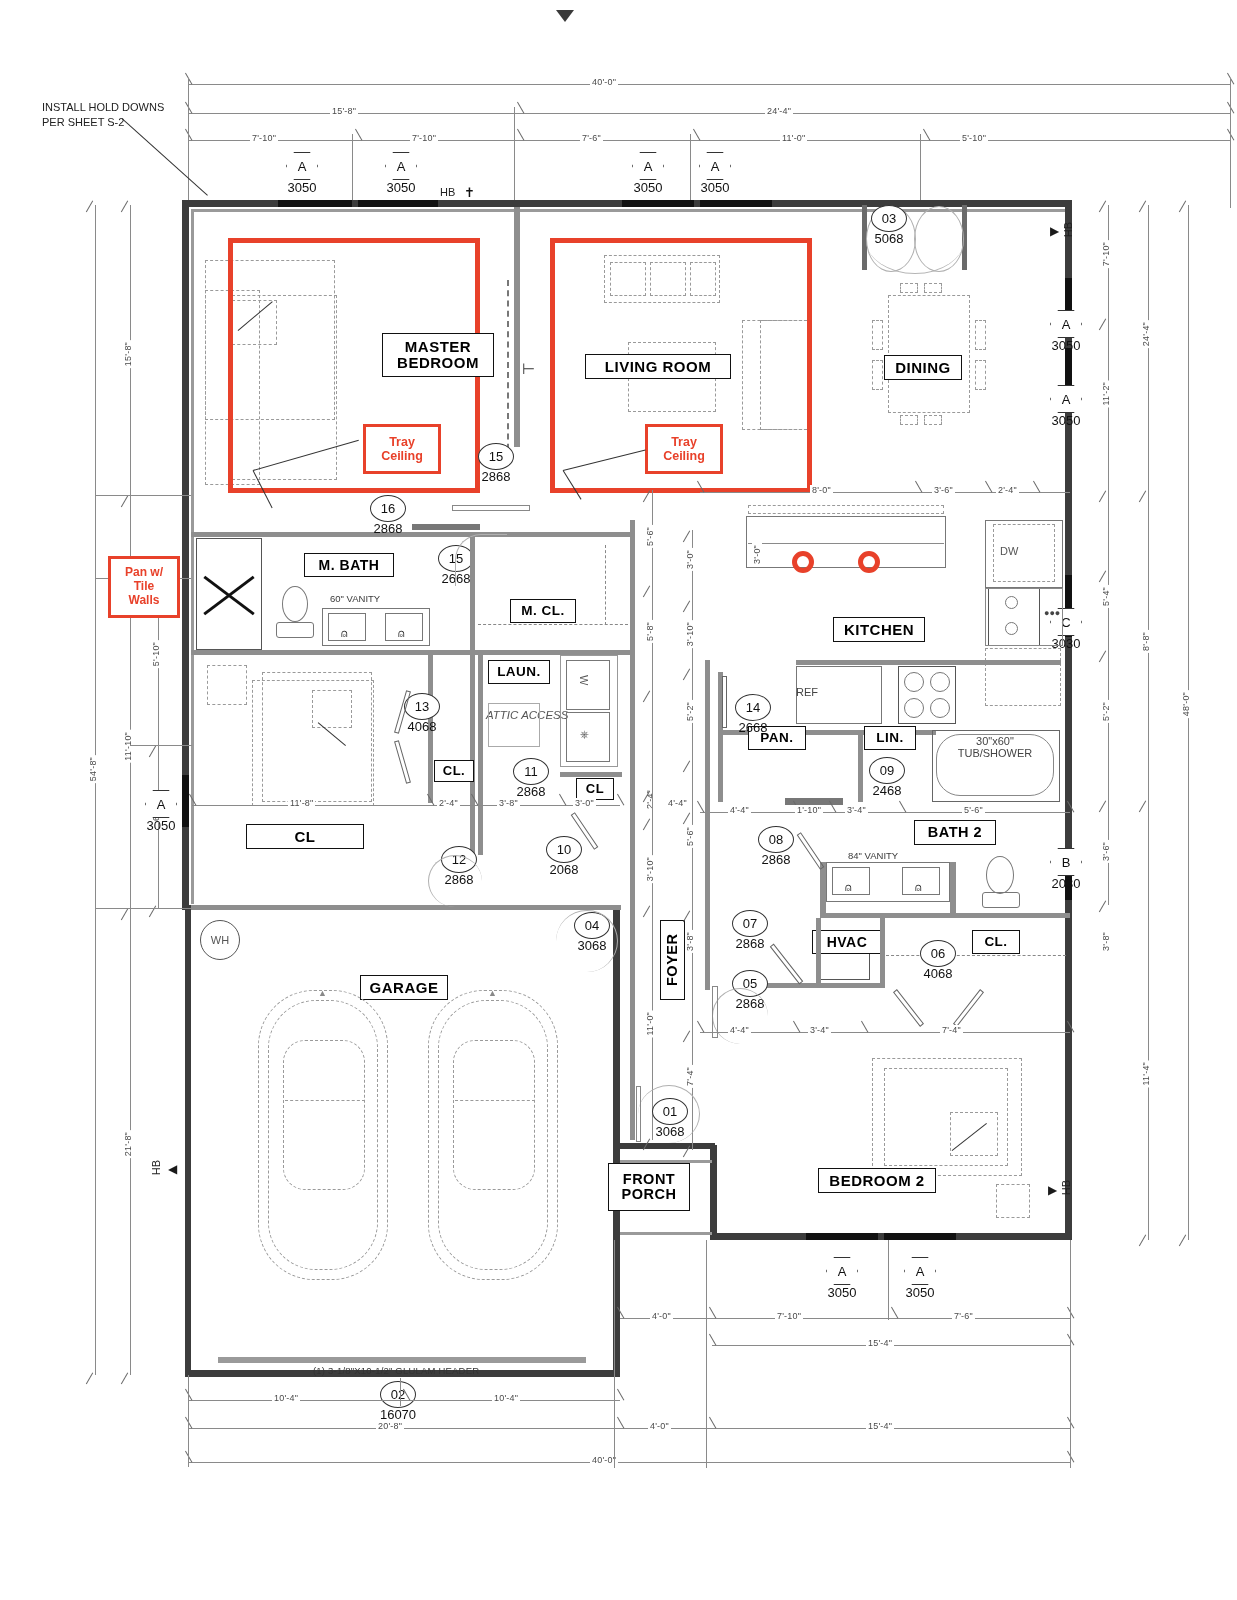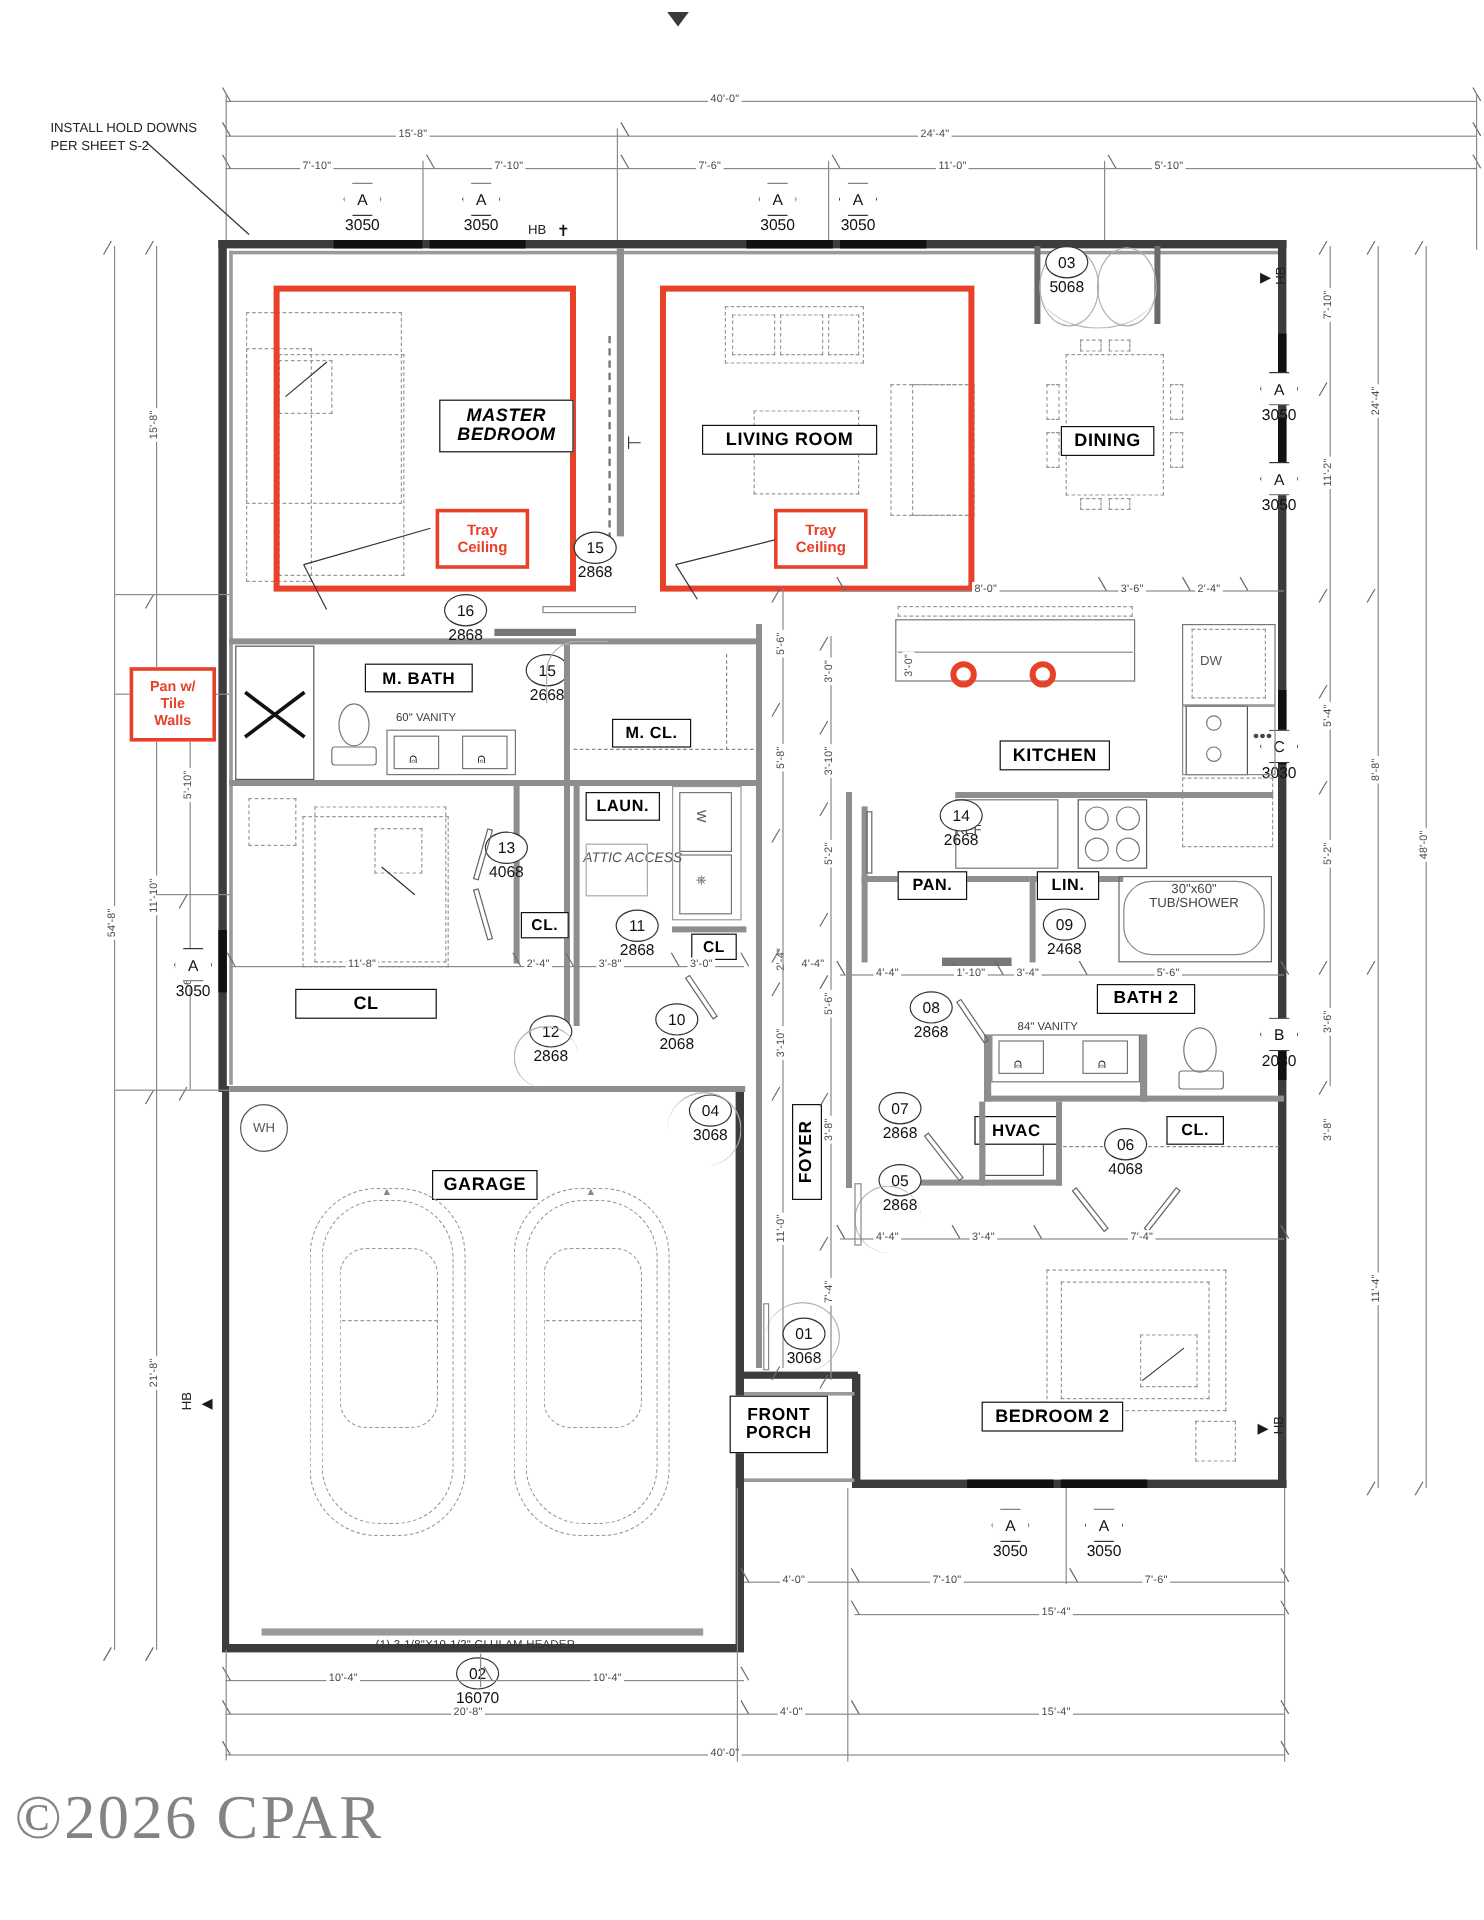--- a/index.html
+++ b/index.html
@@ -194,21 +194,21 @@
   <div class="hb" style="left:440px; top:186px;">HB</div>
   <div class="abs" style="left:464px; top:185px; font-size:13px; color:#111;">✝</div>
 
   <div class="dash" style="left:205px; top:260px; width:130px; height:160px;"></div>
   <div class="dash" style="left:232px; top:295px; width:105px; height:185px;"></div>
   <div class="dash" style="left:205px; top:290px; width:55px; height:195px;"></div>
   <div class="dash" style="left:232px; top:300px; width:45px; height:45px;"></div>
   <div class="leader" style="left:238px; top:330px; width:45px; transform:rotate(-40deg);"></div>
 
   <div class="redbox" style="left:228px; top:238px; width:252px; height:255px;"></div>
-  <div class="roomtag" style="left:366px; top:333px; width:112px; height:44px; font-size:15px;font-style:italic;">MASTER
+  <div class="roomtag" style="left:382px; top:333px; width:112px; height:44px; font-size:15px;">MASTER
 BEDROOM</div>
   <div class="rednote" style="left:363px; top:424px; width:78px; height:50px; font-size:12.5px;">Tray
 Ceiling</div>
   <div class="leader" style="left:253px; top:470px; width:110px; transform:rotate(-16deg);"></div>
   <div class="leader" style="left:253px; top:470px; width:42px; transform:rotate(63deg);"></div>
 
   <div class="dash" style="left:604px; top:255px; width:116px; height:48px;"></div>
   <div class="dash" style="left:610px; top:262px; width:36px; height:34px;"></div>
   <div class="dash" style="left:650px; top:262px; width:36px; height:34px;"></div>
   <div class="dash" style="left:690px; top:262px; width:26px; height:34px;"></div>
@@ -467,21 +467,21 @@
   <div class="solidbox" style="left:898px; top:666px; width:58px; height:58px; border-color:#555;"></div>
   <div class="oval" style="left:904px; top:672px; width:20px; height:20px;"></div>
   <div class="oval" style="left:930px; top:672px; width:20px; height:20px;"></div>
   <div class="oval" style="left:904px; top:698px; width:20px; height:20px;"></div>
   <div class="oval" style="left:930px; top:698px; width:20px; height:20px;"></div>
   <div class="interior" style="left:796px; top:660px; width:265px; height:5px;"></div>
 
   <div class="interior" style="left:718px; top:672px; width:5px; height:130px;"></div>
   <div class="interior" style="left:718px; top:730px; width:140px; height:5px;"></div>
   <div class="roomtag" style="left:748px; top:726px; width:58px; height:24px; font-size:13.5px;">PAN.</div>
-  <div class="circletag" style="left:735px; top:666px;margin-left:48px;">
+  <div class="circletag" style="left:735px; top:694px;">
     <div class="cc">14</div>
     <div class="num">2668</div>
   </div>
   <div class="solidbox" style="left:722px; top:676px; width:5px; height:52px; border-color:#666;"></div>
 
   <div class="interior" style="left:858px; top:730px; width:5px; height:72px;"></div>
   <div class="interior" style="left:858px; top:730px; width:78px; height:5px;"></div>
   <div class="roomtag" style="left:864px; top:726px; width:52px; height:24px; font-size:13.5px;">LIN.</div>
   <div class="circletag" style="left:869px; top:757px;">
     <div class="cc">09</div>
@@ -694,15 +694,14 @@
   <div class="tick" style="left:1064px; top:1456px;"></div>
   <div class="dimtxt" style="left:590px; top:1455px;">40'-0"</div>
 
   <div class="dimline v" style="left:188px; top:1375px; height:92px;"></div>
   <div class="dimline v" style="left:400px; top:1378px; height:28px;"></div>
   <div class="dimline v" style="left:614px; top:1240px; height:228px;"></div>
   <div class="dimline v" style="left:706px; top:1240px; height:228px;"></div>
   <div class="dimline v" style="left:888px; top:1240px; height:80px;"></div>
   <div class="dimline v" style="left:1070px; top:1240px; height:228px;"></div>
 
-  <div class="watermark" style="left:12px; top:1486px;">©2026 CPAR</div>
 
 </div>
 
 </body></html>

